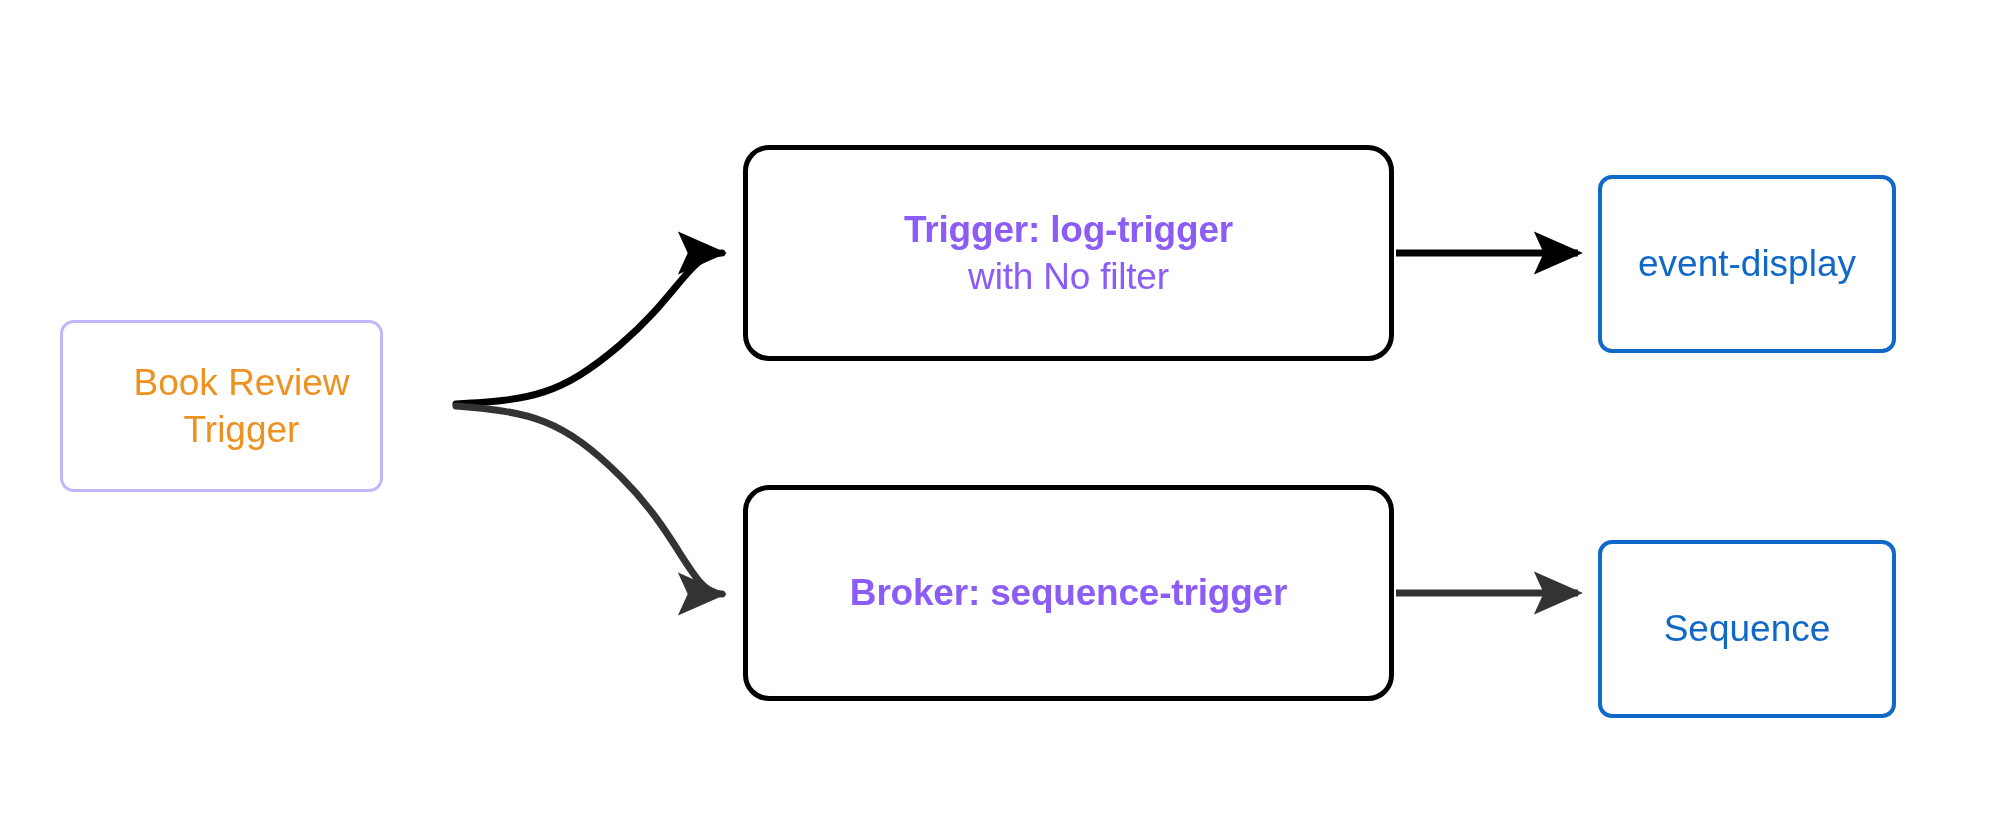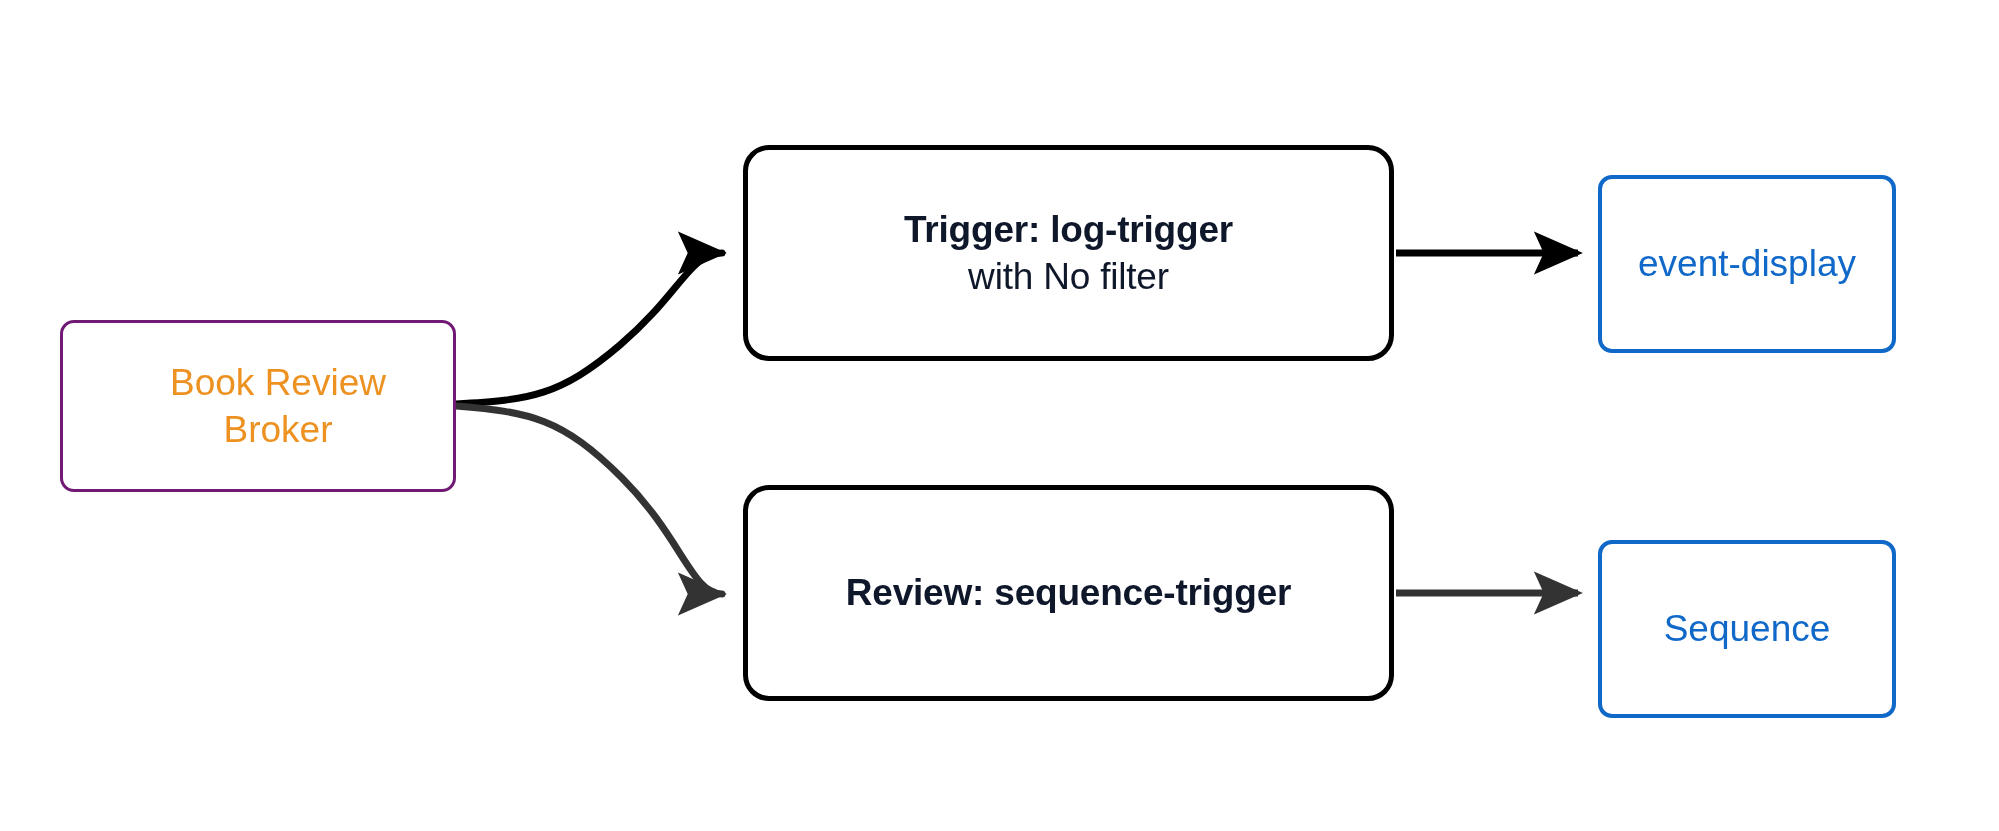--- a/index.html
+++ b/index.html
@@ -35,39 +35,39 @@
     justify-content: center;
     background: #ffffff;
     text-align: center;
     line-height: 1.28;
   }
 
   
   .node-broker {
     left: 60px;
     top: 320px;
-    width: 396px;
+    width: 323px;
     height: 172px;
-    border: 3px solid #701a75;
+    border: 3px solid #c4b5fd;
     border-radius: 14px;
     color: #ED9121;
     font-size: 37px;
     font-weight: 400;
     padding-left: 40px;
   }
   .node-broker .line { display: block; }
 
   
   .node-trigger {
     left: 743px;
     width: 651px;
     height: 216px;
     border: 5px solid #000000;
     border-radius: 26px;
-    color: #0f172a;
+    color: #8b5cf6;
   }
   .node-trigger.pos-top    { top: 145px; }
   .node-trigger.pos-bottom { top: 485px; }
   .node-trigger .title {
     display: block;
     font-size: 37px;
     font-weight: bold;
     letter-spacing: -0.2px;
   }
   .node-trigger .subtitle {
@@ -111,30 +111,30 @@
 
     <path d="M 456 406 C 530 412 562 418 622 478 C 682 538 692 594 722 594" fill="none" stroke="#333333" stroke-width="7" stroke-linecap="round" marker-end="url(#arrow-gray)"></path>
 
     <path d="M 1396 253 L 1578 253" fill="none" stroke="#000000" stroke-width="7" stroke-linecap="butt" marker-end="url(#arrow-black)"></path>
 
     <path d="M 1396 593 L 1578 593" fill="none" stroke="#333333" stroke-width="7" stroke-linecap="butt" marker-end="url(#arrow-gray)"></path>
   </svg>
 
   <div class="node node-broker">
     <span class="line">Book Review</span>
-    <span class="line">Broker</span>
+    <span class="line">Trigger</span>
   </div>
 
   <div class="node node-trigger pos-top">
     <span class="title">Trigger: log-trigger</span>
     <span class="subtitle">with No filter</span>
   </div>
 
   <div class="node node-trigger pos-bottom">
-    <span class="title">Review: sequence-trigger</span>
+    <span class="title">Broker: sequence-trigger</span>
   </div>
 
   <div class="node node-sink pos-top">
     <span>event-display</span>
   </div>
 
   <div class="node node-sink pos-bottom">
     <span>Sequence</span>
   </div>
 

